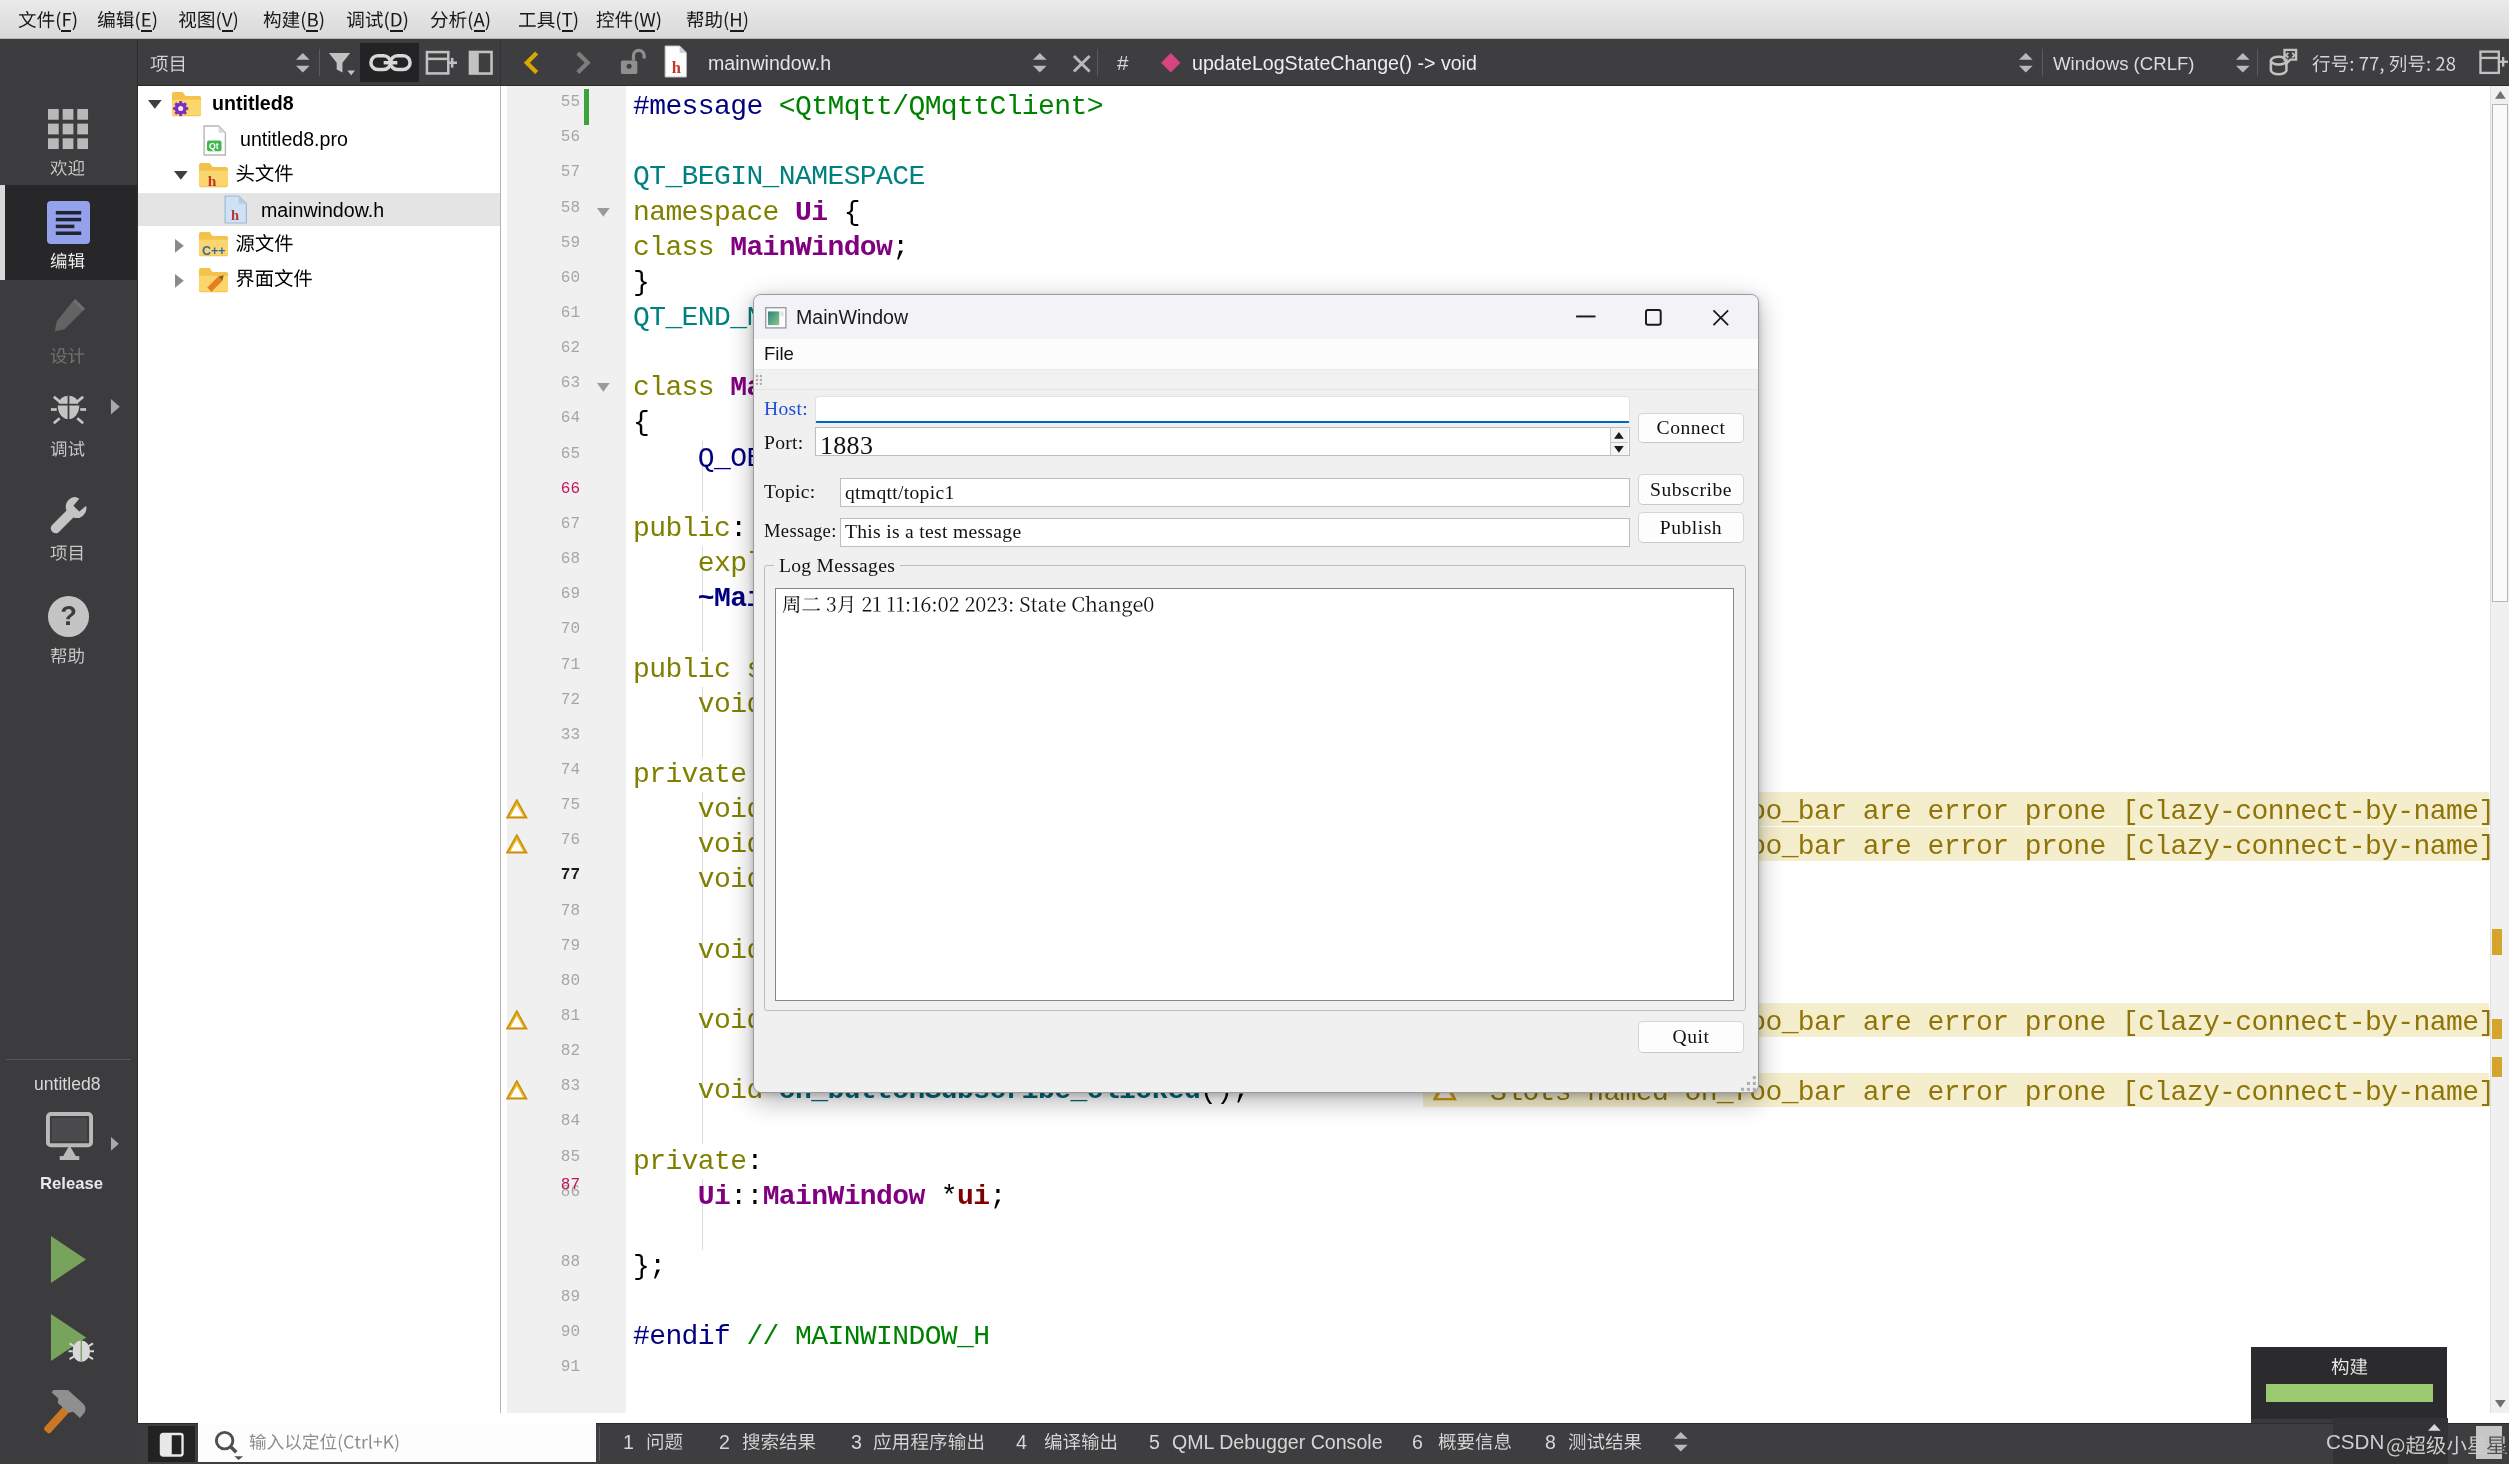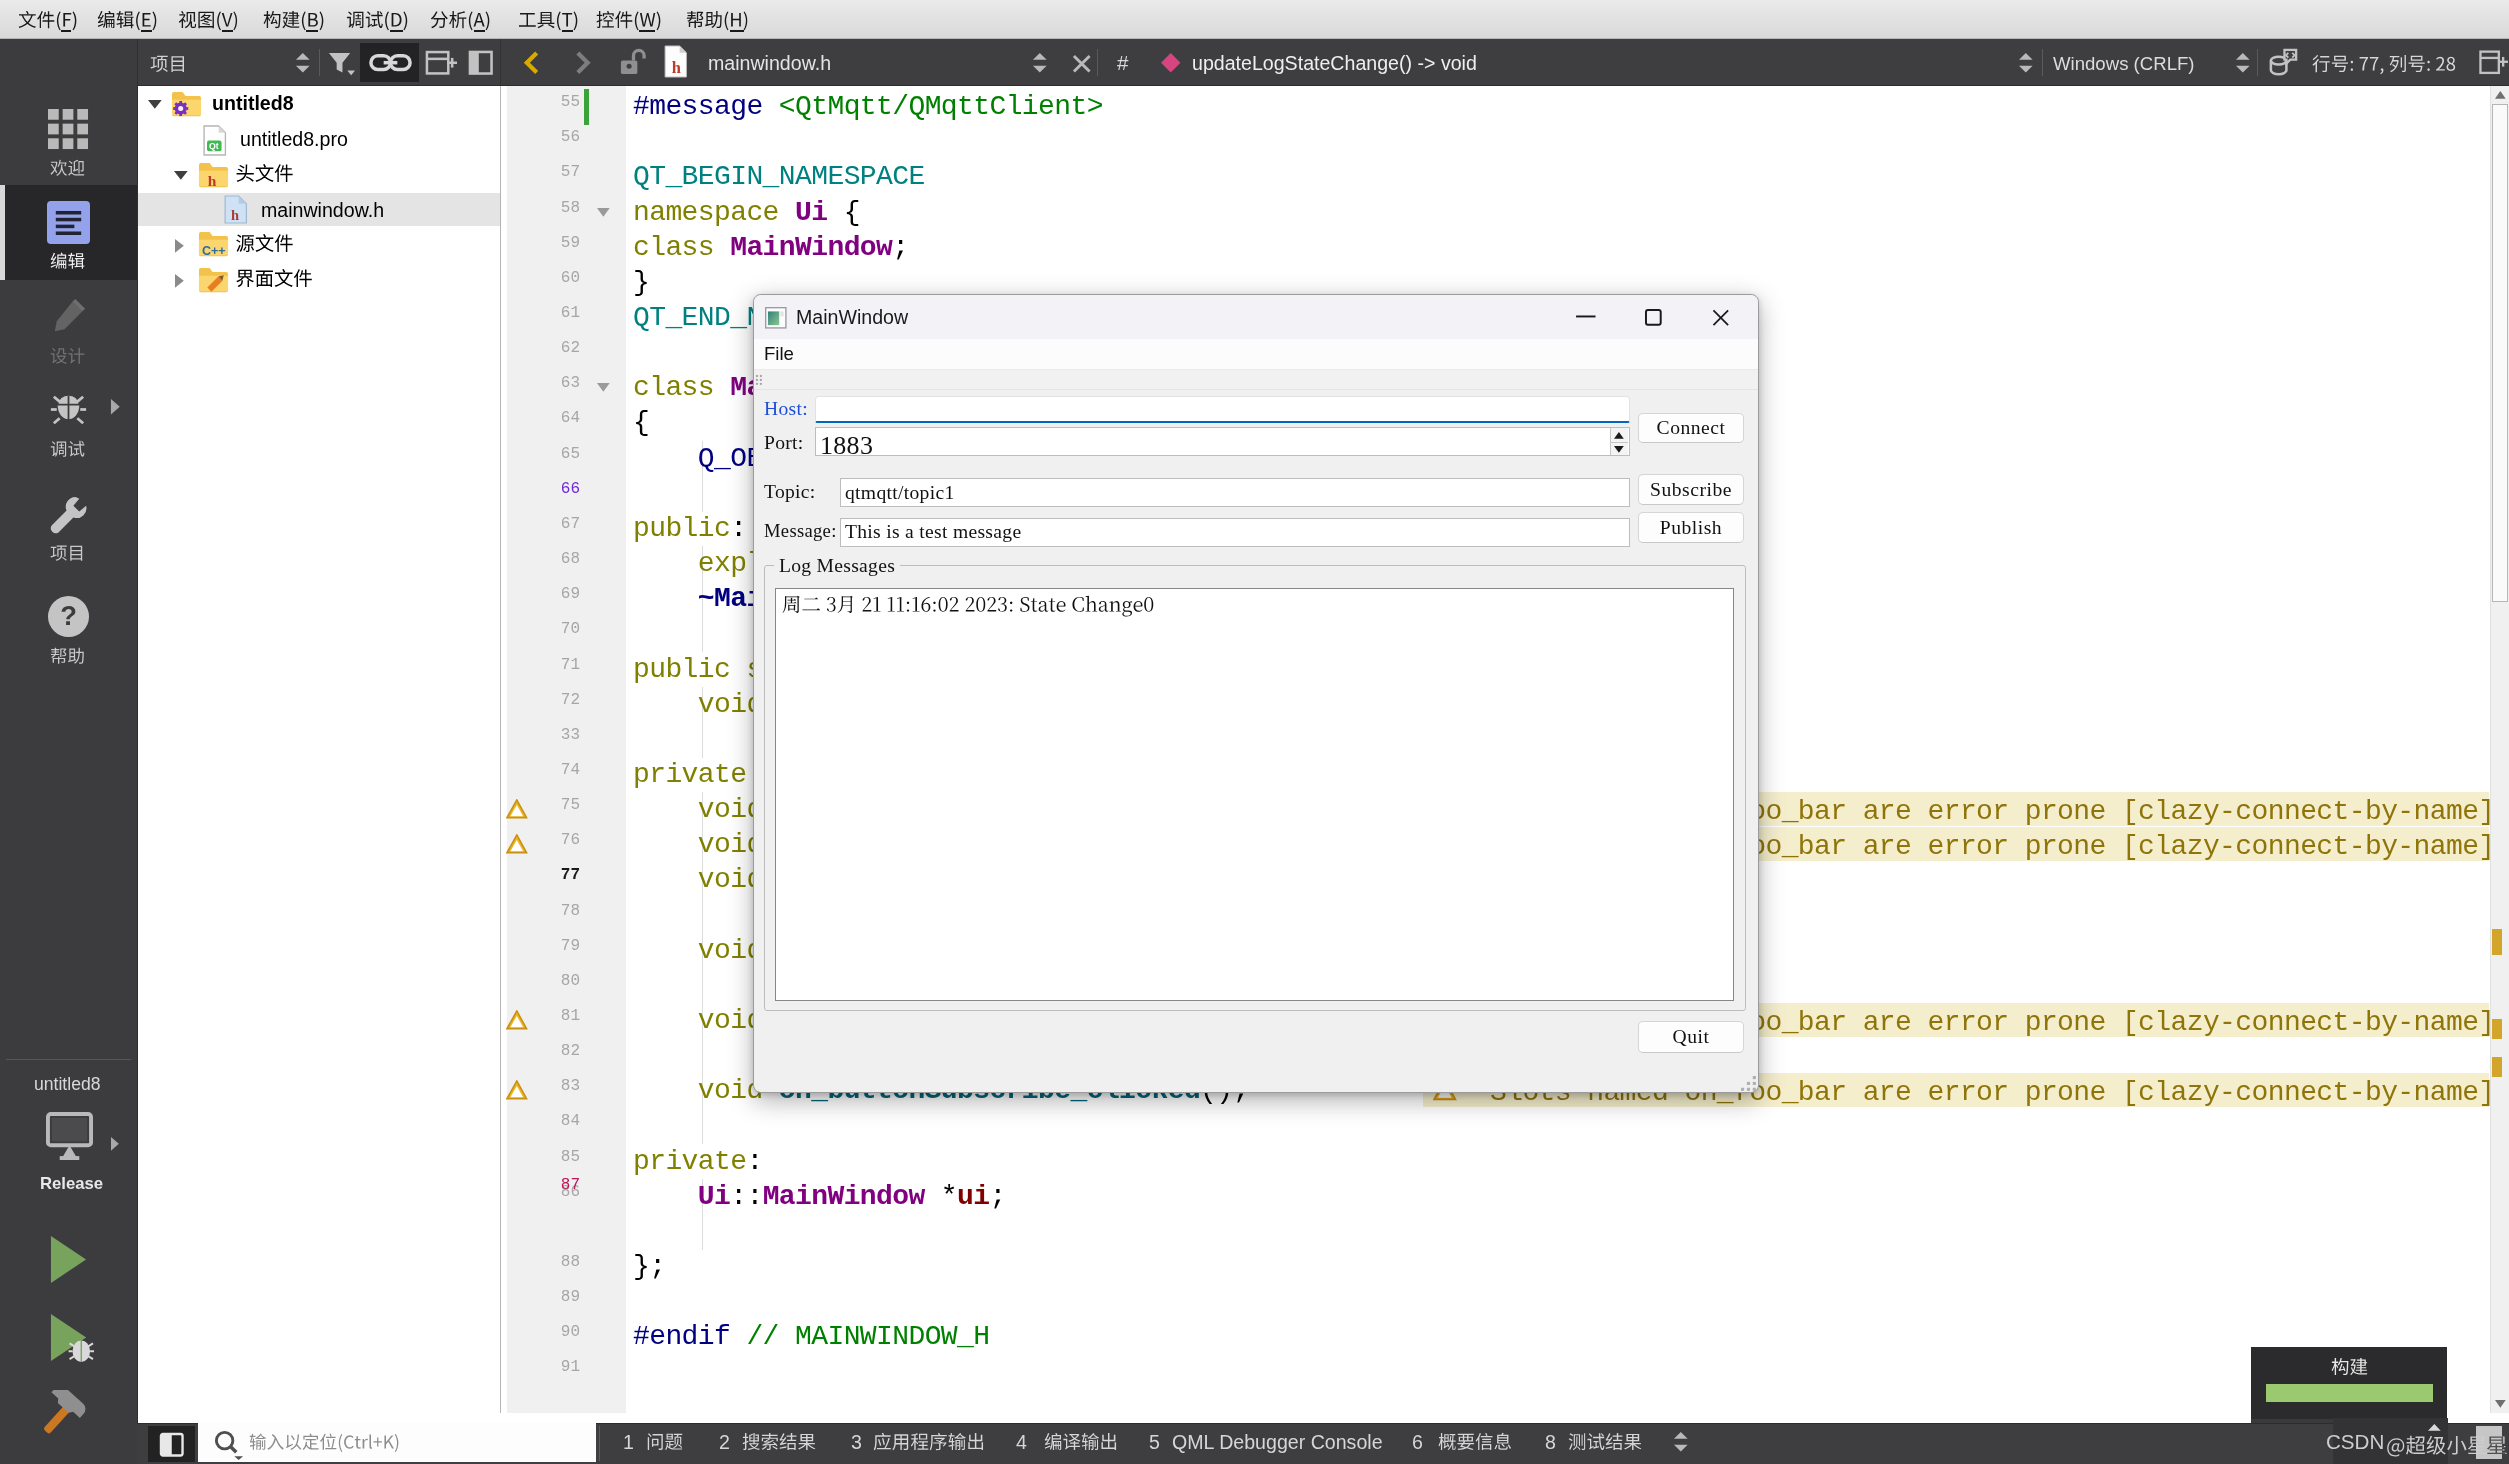--- a/index.html
+++ b/index.html
@@ -326,21 +326,21 @@
     <div class="abs gut" style="right:1929px;top:128px;color:#a6a6a6">56</div>
     <div class="abs gut" style="right:1929px;top:163px;color:#a6a6a6">57</div>
     <div class="abs gut" style="right:1929px;top:199px;color:#a6a6a6">58</div>
     <div class="abs gut" style="right:1929px;top:234px;color:#a6a6a6">59</div>
     <div class="abs gut" style="right:1929px;top:269px;color:#a6a6a6">60</div>
     <div class="abs gut" style="right:1929px;top:304px;color:#a6a6a6">61</div>
     <div class="abs gut" style="right:1929px;top:339px;color:#a6a6a6">62</div>
     <div class="abs gut" style="right:1929px;top:374px;color:#a6a6a6">63</div>
     <div class="abs gut" style="right:1929px;top:409px;color:#a6a6a6">64</div>
     <div class="abs gut" style="right:1929px;top:445px;color:#a6a6a6">65</div>
-    <div class="abs gut" style="right:1929px;top:480px;color:#6d28d9">66</div>
+    <div class="abs gut" style="right:1929px;top:480px;color:#be185d">66</div>
     <div class="abs gut" style="right:1929px;top:515px;color:#a6a6a6">67</div>
     <div class="abs gut" style="right:1929px;top:550px;color:#a6a6a6">68</div>
     <div class="abs gut" style="right:1929px;top:585px;color:#a6a6a6">69</div>
     <div class="abs gut" style="right:1929px;top:620px;color:#a6a6a6">70</div>
     <div class="abs gut" style="right:1929px;top:656px;color:#a6a6a6">71</div>
     <div class="abs gut" style="right:1929px;top:691px;color:#a6a6a6">72</div>
     <div class="abs gut" style="right:1929px;top:726px;color:#a6a6a6">33</div>
     <div class="abs gut" style="right:1929px;top:761px;color:#a6a6a6">74</div>
     <div class="abs gut" style="right:1929px;top:796px;color:#a6a6a6">75</div>
     <div class="abs gut" style="right:1929px;top:831px;color:#a6a6a6">76</div>

